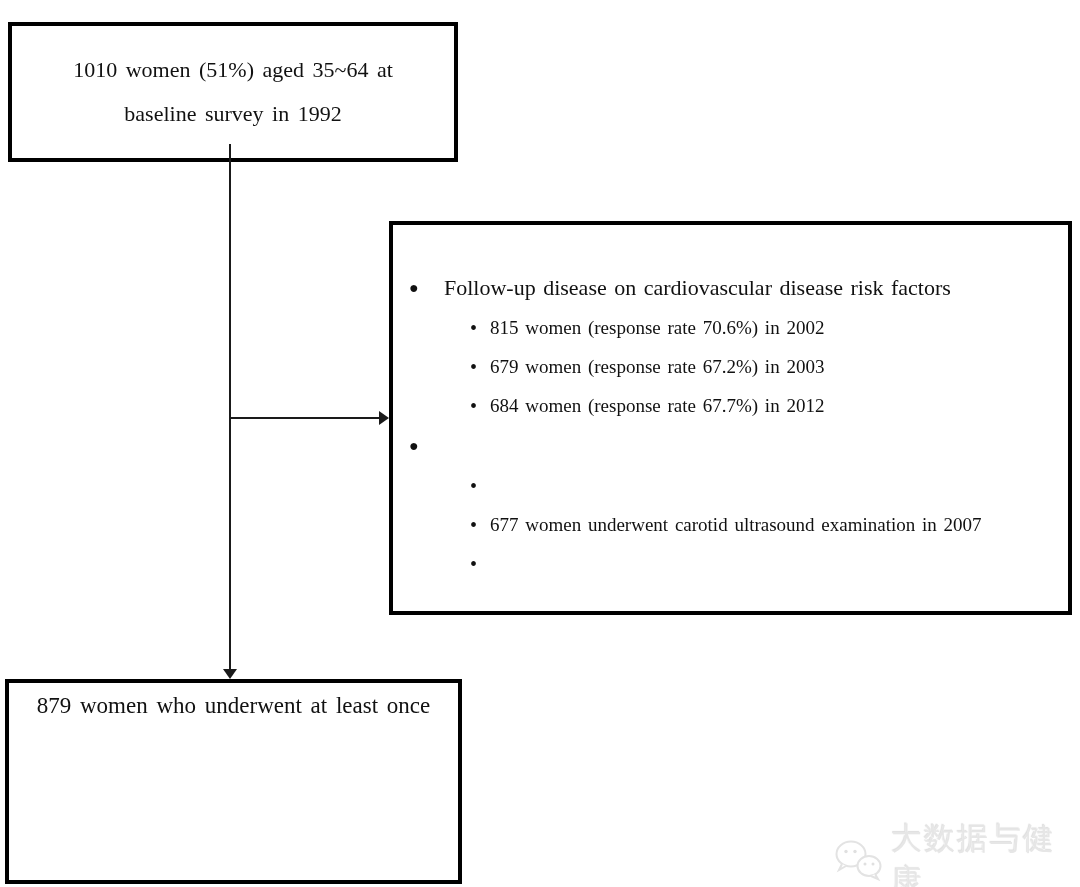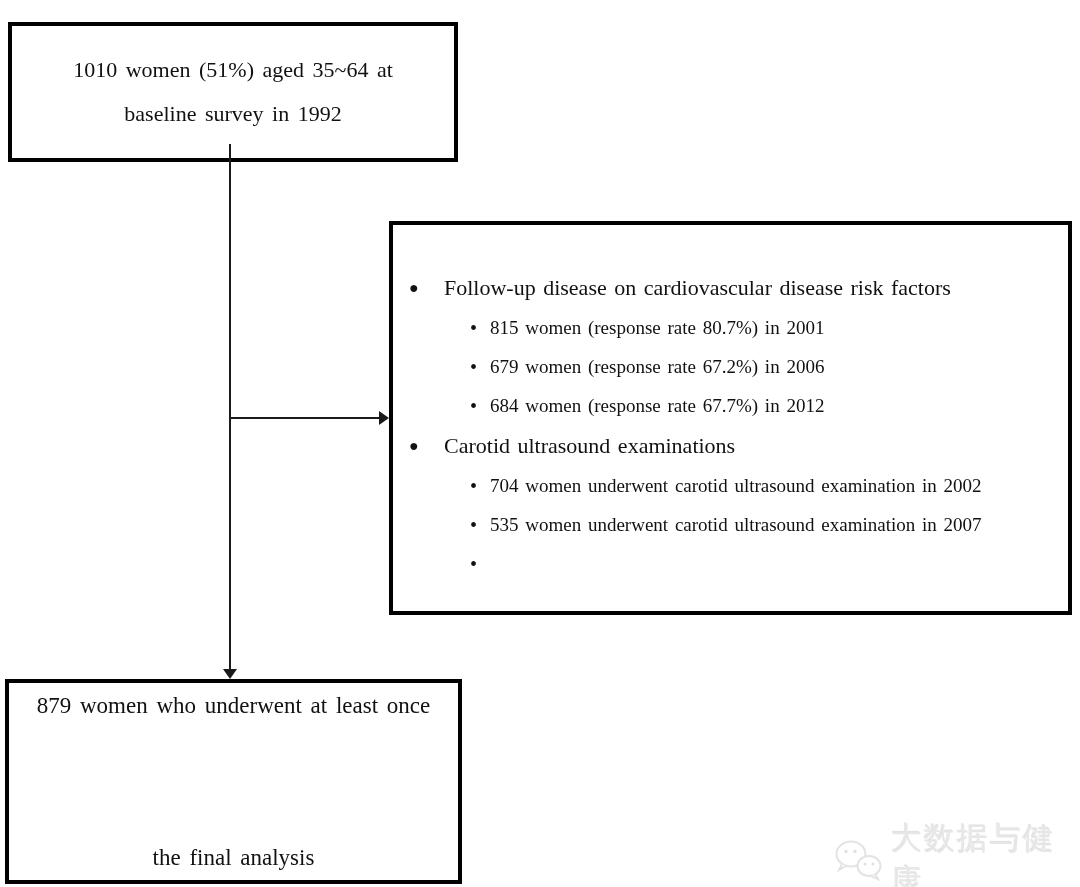--- a/index.html
+++ b/index.html
@@ -63,21 +63,21 @@
     width: 20px;
     flex: 0 0 20px;
     font-size: 20px;
     line-height: 1;
   }
   
   #final-box {
     left: 5px; top: 679px;
     width: 457px; height: 205px;
     display: flex; flex-direction: column;
-    justify-content: space-between; align-items: center;
+    justify-content: flex-start; align-items: center;
     text-align: center;
     font-size: 23px;
     line-height: 45px;
     word-spacing: 3px;
   }
   
   .vline {
     position: absolute;
     left: 229px; top: 144px;
     width: 2px; height: 527px;
@@ -136,52 +136,49 @@
   <div class="arrow-right"></div>
 
   <div class="flowbox" id="followup-box">
 
     <div class="rb-heading">
       <span class="hb">●</span>
       <span>Follow-up disease on cardiovascular disease risk factors</span>
     </div>
     <div class="rb-item">
       <span class="ib">•</span>
-      <span>815 women (response rate 80.7%) in 2001</span>
+      <span>815 women (response rate 70.6%) in 2002</span>
     </div>
     <div class="rb-item">
       <span class="ib">•</span>
-      <span>679 women (response rate 67.2%) in 2006</span>
+      <span>679 women (response rate 67.2%) in 2003</span>
     </div>
     <div class="rb-item">
       <span class="ib">•</span>
       <span>684 women (response rate 67.7%) in 2012</span>
     </div>
 
     <div class="rb-heading">
       <span class="hb">●</span>
-      <span>Carotid ultrasound examinations</span>
     </div>
     <div class="rb-item">
       <span class="ib">•</span>
-      <span>704 women underwent carotid ultrasound examination in 2002</span>
     </div>
     <div class="rb-item">
       <span class="ib">•</span>
-      <span>535 women underwent carotid ultrasound examination in 2007</span>
+      <span>677 women underwent carotid ultrasound examination in 2007</span>
     </div>
     <div class="rb-item">
       <span class="ib">•</span>
     </div>
 
   </div>
 
   <div class="flowbox" id="final-box">
     <div>879 women who underwent at least once</div>
-    <div>the final analysis</div>
   </div>
 
   <div id="watermark">
     <span>
       <svg width="52" height="44" viewBox="0 0 52 44" fill="none">
         <ellipse cx="18" cy="16" rx="14.5" ry="12.5" stroke="#e3e3e3" stroke-width="2" fill="#ffffff"></ellipse>
         <path d="M9 26 L6 32 L13 28" stroke="#e3e3e3" stroke-width="2" fill="#ffffff"></path>
         <circle cx="13" cy="13.5" r="1.7" fill="#e0e0e0"></circle>
         <circle cx="22" cy="13.5" r="1.7" fill="#e0e0e0"></circle>
         <ellipse cx="36" cy="28" rx="11.5" ry="10" stroke="#e3e3e3" stroke-width="2" fill="#ffffff"></ellipse>

